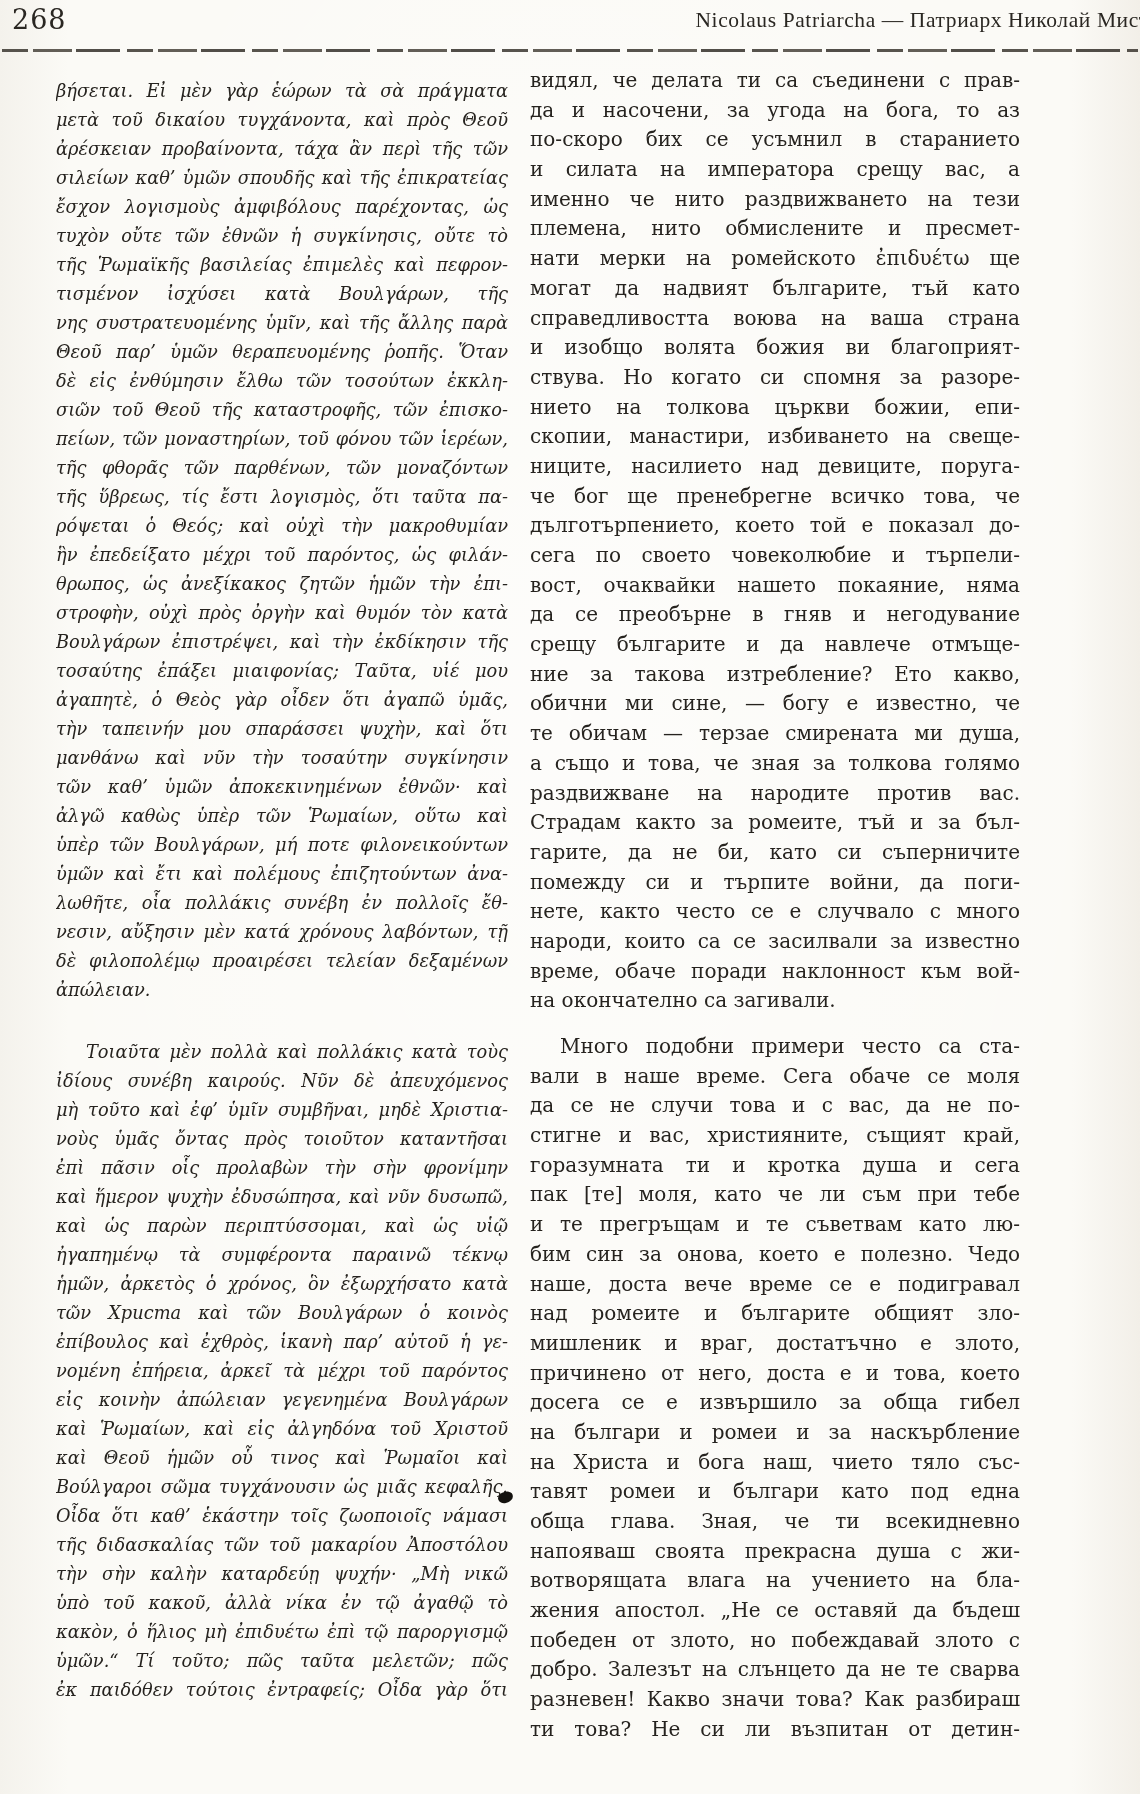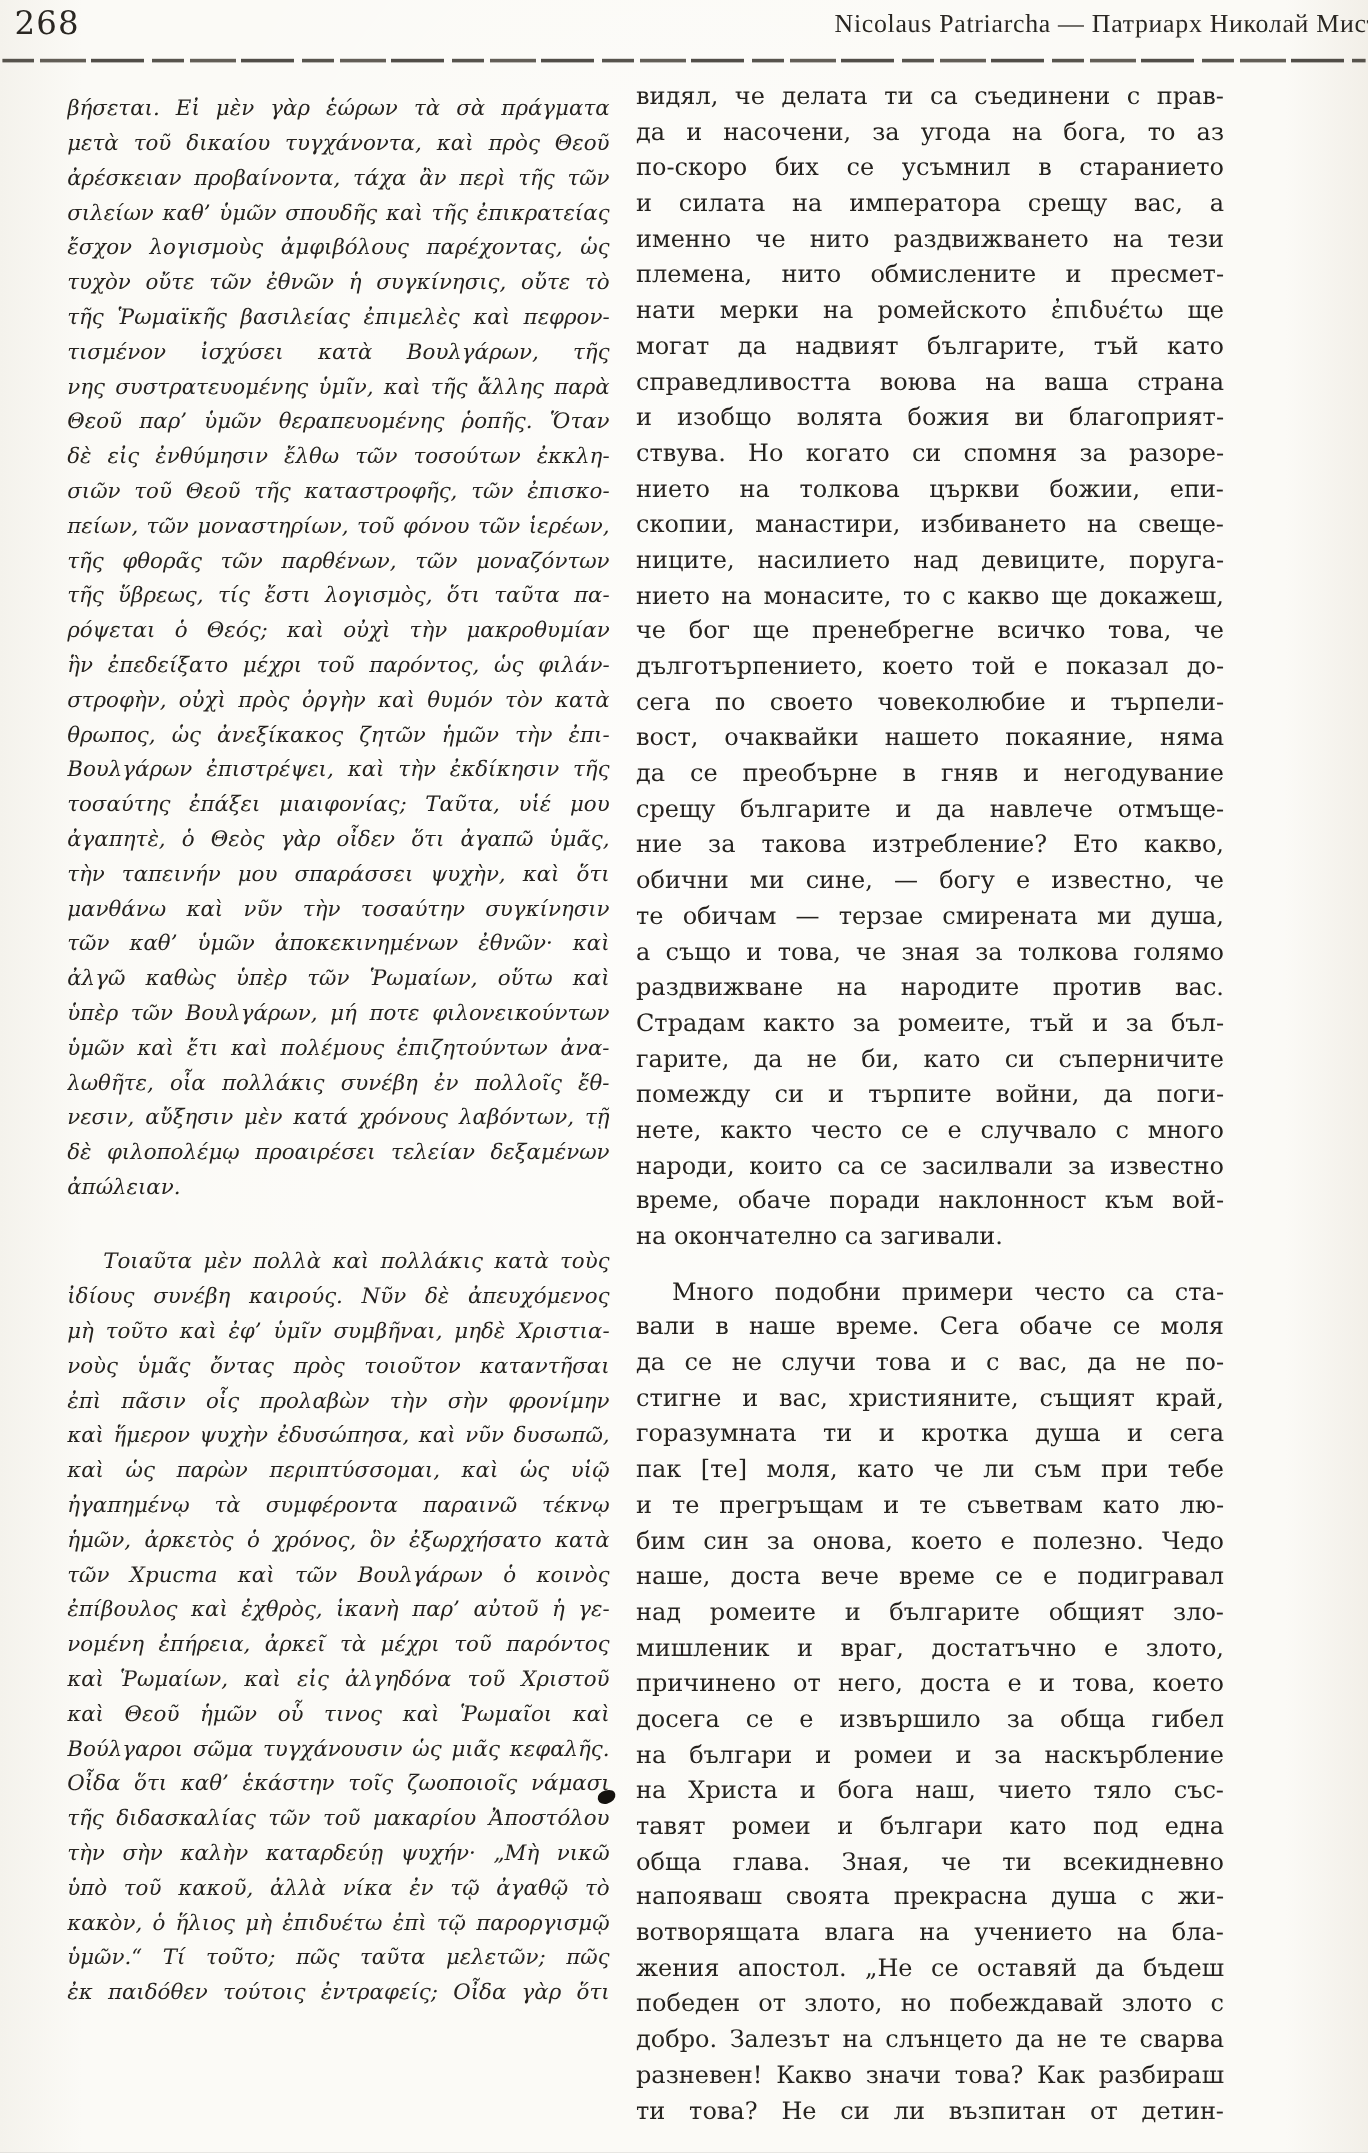--- a/index.html
+++ b/index.html
@@ -94,22 +94,22 @@
           <div class="line">τισμένον ἰσχύσει κατὰ Βουλγάρων, τῆς δικαιοσύ-</div>
           <div class="line">νης συστρατευομένης ὑμῖν, καὶ τῆς ἄλλης παρὰ</div>
           <div class="line">Θεοῦ παρ’ ὑμῶν θεραπευομένης ῥοπῆς. Ὅταν</div>
           <div class="line">δὲ εἰς ἐνθύμησιν ἔλθω τῶν τοσούτων ἐκκλη-</div>
           <div class="line">σιῶν τοῦ Θεοῦ τῆς καταστροφῆς, τῶν ἐπισκο-</div>
           <div class="line">πείων, τῶν μοναστηρίων, τοῦ φόνου τῶν ἱερέων,</div>
           <div class="line">τῆς φθορᾶς τῶν παρθένων, τῶν μοναζόντων</div>
           <div class="line">τῆς ὕβρεως, τίς ἔστι λογισμὸς, ὅτι ταῦτα πα-</div>
           <div class="line">ρόψεται ὁ Θεός; καὶ οὐχὶ τὴν μακροθυμίαν</div>
           <div class="line">ἣν ἐπεδείξατο μέχρι τοῦ παρόντος, ὡς φιλάν-</div>
+          <div class="line">θρωπος, ὡς ἀνεξίκακος ζητῶν ἡμῶν τὴν ἐπι-</div>
           <div class="line">στροφὴν, οὐχὶ πρὸς ὀργὴν καὶ θυμόν τὸν κατὰ</div>
-          <div class="line">θρωπος, ὡς ἀνεξίκακος ζητῶν ἡμῶν τὴν ἐπι-</div>
           <div class="line">Βουλγάρων ἐπιστρέψει, καὶ τὴν ἐκδίκησιν τῆς</div>
           <div class="line">τοσαύτης ἐπάξει μιαιφονίας; Ταῦτα, υἱέ μου</div>
           <div class="line">ἀγαπητὲ, ὁ Θεὸς γὰρ οἶδεν ὅτι ἀγαπῶ ὑμᾶς,</div>
           <div class="line">τὴν ταπεινήν μου σπαράσσει ψυχὴν, καὶ ὅτι</div>
           <div class="line">μανθάνω καὶ νῦν τὴν τοσαύτην συγκίνησιν</div>
           <div class="line">τῶν καθ’ ὑμῶν ἀποκεκινημένων ἐθνῶν· καὶ</div>
           <div class="line">ἀλγῶ καθὼς ὑπὲρ τῶν Ῥωμαίων, οὕτω καὶ</div>
           <div class="line">ὑπὲρ τῶν Βουλγάρων, μή ποτε φιλονεικούντων</div>
           <div class="line">ὑμῶν καὶ ἔτι καὶ πολέμους ἐπιζητούντων ἀνα-</div>
           <div class="line">λωθῆτε, οἷα πολλάκις συνέβη ἐν πολλοῖς ἔθ-</div>
@@ -123,20 +123,21 @@
           <div class="line">μὴ τοῦτο καὶ ἐφ’ ὑμῖν συμβῆναι, μηδὲ Χριστια-</div>
           <div class="line">νοὺς ὑμᾶς ὄντας πρὸς τοιοῦτον καταντῆσαι τέλος,</div>
           <div class="line">ἐπὶ πᾶσιν οἷς προλαβὼν τὴν σὴν φρονίμην</div>
           <div class="line">καὶ ἥμερον ψυχὴν ἐδυσώπησα, καὶ νῦν δυσωπῶ,</div>
           <div class="line">καὶ ὡς παρὼν περιπτύσσομαι, καὶ ὡς υἱῷ</div>
           <div class="line">ἠγαπημένῳ τὰ συμφέροντα παραινῶ τέκνῳ</div>
           <div class="line">ἡμῶν, ἀρκετὸς ὁ χρόνος, ὃν ἐξωρχήσατο κατὰ</div>
           <div class="line">τῶν Христа καὶ τῶν Βουλγάρων ὁ κοινὸς</div>
           <div class="line">ἐπίβουλος καὶ ἐχθρὸς, ἱκανὴ παρ’ αὐτοῦ ἡ γε-</div>
           <div class="line">νομένη ἐπήρεια, ἀρκεῖ τὰ μέχρι τοῦ παρόντος</div>
+          <div class="line">εἰς κοινὴν ἀπώλειαν γεγενημένα Βουλγάρων</div>
           <div class="line">καὶ Ῥωμαίων, καὶ εἰς ἀλγηδόνα τοῦ Χριστοῦ</div>
           <div class="line">καὶ Θεοῦ ἡμῶν οὗ τινος καὶ Ῥωμαῖοι καὶ</div>
           <div class="line">Βούλγαροι σῶμα τυγχάνουσιν ὡς μιᾶς κεφαλῆς.</div>
           <div class="line">Οἶδα ὅτι καθ’ ἑκάστην τοῖς ζωοποιοῖς νάμασι</div>
           <div class="line">τῆς διδασκαλίας τῶν τοῦ μακαρίου Ἀποστόλου</div>
           <div class="line">τὴν σὴν καλὴν καταρδεύῃ ψυχήν· „Μὴ νικῶ</div>
           <div class="line">ὑπὸ τοῦ κακοῦ, ἀλλὰ νίκα ἐν τῷ ἀγαθῷ τὸ</div>
           <div class="line">κακὸν, ὁ ἥλιος μὴ ἐπιδυέτω ἐπὶ τῷ παροργισμῷ</div>
           <div class="line">ὑμῶν.“ Τί τοῦτο; πῶς ταῦτα μελετῶν; πῶς</div>
           <div class="line">ἐκ παιδόθεν τούτοις ἐντραφείς; Οἶδα γὰρ ὅτι</div>
@@ -151,21 +152,20 @@
           <div class="line">именно че нито раздвижването на тези</div>
           <div class="line">племена, нито обмислените и пресмет-</div>
           <div class="line">нати мерки на ромейското ἐπιδυέτω ще</div>
           <div class="line">могат да надвият българите, тъй като</div>
           <div class="line">справедливостта воюва на ваша страна</div>
           <div class="line">и изобщо волята божия ви благоприят-</div>
           <div class="line">ствува. Но когато си спомня за разоре-</div>
           <div class="line">нието на толкова църкви божии, епи-</div>
           <div class="line">скопии, манастири, избиването на свеще-</div>
           <div class="line">ниците, насилието над девиците, поруга-</div>
-          <div class="line">нието на монасите, то с какво ще докажеш,</div>
           <div class="line">че бог ще пренебрегне всичко това, че</div>
           <div class="line">дълготърпението, което той е показал до-</div>
           <div class="line">сега по своето човеколюбие и търпели-</div>
           <div class="line">вост, очаквайки нашето покаяние, няма</div>
           <div class="line">да се преобърне в гняв и негодувание</div>
           <div class="line">срещу българите и да навлече отмъще-</div>
           <div class="line">ние за такова изтребление? Ето какво,</div>
           <div class="line">обични ми сине, — богу е известно, че</div>
           <div class="line">те обичам — терзае смирената ми душа,</div>
           <div class="line">а също и това, че зная за толкова голямо</div>

